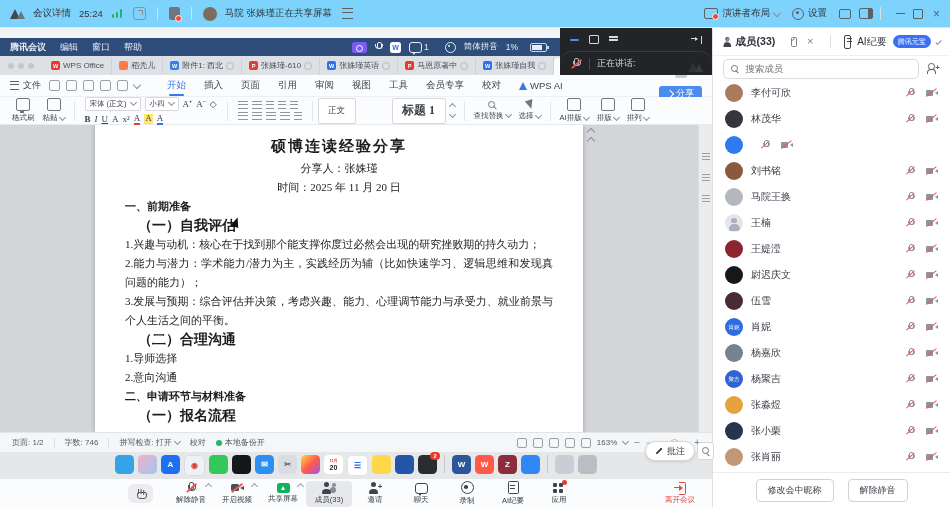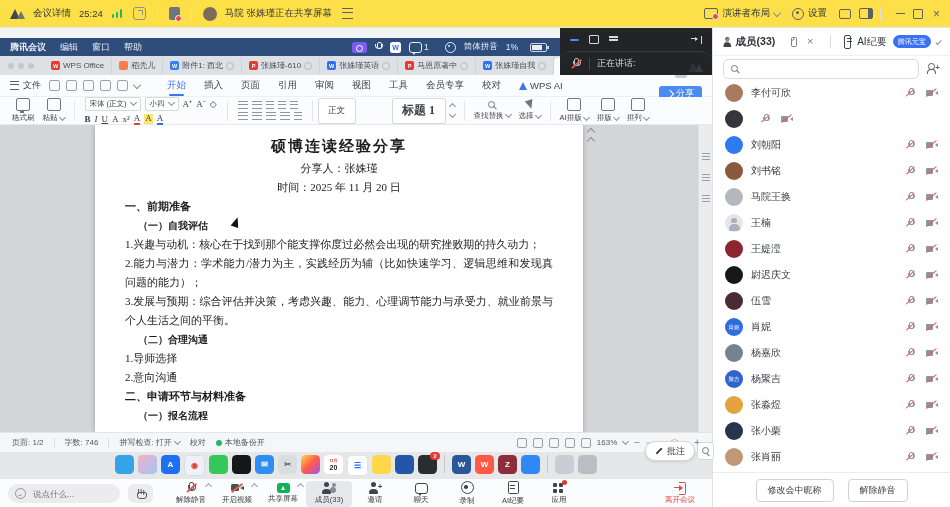--- a/index.html
+++ b/index.html
@@ -1,21 +1,21 @@
 <!DOCTYPE html>
 <html><head>
 <meta charset="utf-8">
 <style>
   html,body{margin:0;padding:0;background:#888;}
   #screen{position:relative;width:950px;height:507px;background:#fff;overflow:hidden;
           font-family:"Liberation Sans",sans-serif;-webkit-font-smoothing:antialiased;}
   .vdiv{width:1px;height:13px;background:#dcdee1;margin:0 7px;flex:none;}
 
   
-  .topbar{position:absolute;left:0;top:0;width:950px;height:28px;background:#fde047;
+  .topbar{position:absolute;left:0;top:0;width:950px;height:28px;background:#7dd3fc;
           border-bottom:1px solid #e3e4e6;display:flex;align-items:center;padding:0 10px;box-sizing:border-box;z-index:30;}
   .tb-txt{font-size:9.5px;color:#33363c;margin:0 4px;white-space:nowrap;}
   .tmlogo{position:relative;width:17px;height:11px;flex:none;margin-right:2px;}
   .tmlogo::before{content:"";position:absolute;left:0;bottom:0;border-left:5px solid transparent;border-right:5px solid transparent;border-bottom:10px solid #43474e;}
   .tmlogo::after{content:"";position:absolute;left:7px;bottom:0;border-left:4px solid transparent;border-right:4px solid transparent;border-bottom:8px solid #6d737b;}
   .sig{display:flex;align-items:flex-end;height:9px;margin:0 5px;}
   .sig i{display:block;width:2.5px;margin-right:1.5px;background:#21b768;border-radius:1px;}
   .sig i:nth-child(1){height:4px}.sig i:nth-child(2){height:6px}.sig i:nth-child(3){height:9px}
   .sqic{width:11px;height:11px;border:1.2px solid #8b9097;border-radius:3px;position:relative;margin:0 4px;flex:none;}
   .sqic::after{content:"";position:absolute;right:2px;top:2px;width:4px;height:4px;border-top:1.2px solid #8b9097;border-right:1.2px solid #8b9097;}
@@ -109,21 +109,21 @@
   .srch::after{content:"";position:absolute;right:0;bottom:0;width:3.5px;height:1.2px;background:#707780;transform:rotate(45deg);}
   .cursr{width:0;height:0;border-left:4px solid transparent;border-right:4px solid transparent;border-top:9px solid #707780;transform:rotate(-18deg);}
   .lbl-cv{display:flex;align-items:center;gap:2px;}
 
   
   .docarea{position:absolute;left:0;top:97px;width:712px;height:307px;background:#d4d5d8;overflow:hidden;}
   .page{position:absolute;left:95px;top:0;width:488px;height:307px;background:#fff;box-shadow:0 0 5px rgba(0,0,0,.25);box-sizing:border-box;padding:8px 30px 0 30px;font-family:"Liberation Serif",serif;color:#1d1d1f;}
   .p-title{font-size:15px;font-weight:bold;text-align:center;letter-spacing:2px;line-height:26px;margin:0;}
   .p-center{font-size:11px;text-align:center;line-height:19px;margin:0;}
   .p-h1{font-size:11px;font-weight:bold;line-height:19px;margin:0;}
-  .p-h2{font-size:10px;font-weight:bold;line-height:19px;margin:0;text-indent:13px;}
+  .p-h2{font-size:14px;font-weight:bold;line-height:19px;margin:0;text-indent:13px;}
   .p-body{font-size:11px;line-height:19px;margin:0;text-align:justify;}
   .mcursor{position:absolute;left:232px;top:92px;width:0;height:0;border-left:4px solid transparent;border-right:4px solid transparent;border-bottom:10px solid #111;transform:rotate(18deg);}
   .scrl{position:absolute;left:588px;top:4px;display:flex;flex-direction:column;gap:3px;align-items:center;}
   .scrl i{width:5px;height:5px;border-left:1.2px solid #8a9099;border-top:1.2px solid #8a9099;transform:rotate(45deg);}
   .rstrip{position:absolute;right:0;top:0;bottom:0;width:14px;background:#ebecee;border-left:1px solid #dddfe2;display:flex;flex-direction:column;align-items:center;padding-top:28px;gap:14px;box-sizing:border-box;}
   .rstrip i{width:8px;height:7px;background:repeating-linear-gradient(to bottom,#9aa0a8 0 1px,transparent 1px 3px);}
 
   
   .statusbar{position:absolute;left:0;top:404px;width:712px;height:20px;background:#f5f6f7;border-top:1px solid #e3e4e6;display:flex;align-items:center;padding:0 12px;box-sizing:border-box;font-size:8px;color:#555a61;}
   .st{margin-right:10px;white-space:nowrap;display:flex;align-items:center;gap:3px;}
@@ -594,24 +594,20 @@
       <span class="dk c14">W</span>
       <span class="dk c15">W</span>
       <span class="dk c16">Z</span>
       <span class="dk c17"></span>
       <span class="dksep"></span>
       <span class="dk c18"></span>
       <span class="dk c19"></span>
     </div>
 
     <div class="btoolbar">
-      <span class="sayin">
-        <span class="smile"></span>
-        <input placeholder="说点什么..." style="">
-      </span>
       <span class="handbtn">
           <span class="hand">
             <span class="f"></span>
           </span>
         </span>
       <div class="bt-center">
         <div class="tb">
             <span class="icm">
               <i class="sl"></i>
             </span>
@@ -697,20 +693,21 @@
       <span class="rp-x">×</span>
       <span class="vdiv"></span>
       <span class="aidoc"></span>
       <span class="rp-ai">AI纪要</span>
       <span class="aibadge">腾讯元宝</span>
       <span class="rp-cv"></span>
     </div>
     <div class="rp-search">
       <span class="searchbox">
         <span class="srch"></span>
+        <input placeholder="搜索成员" style="">
       </span>
       <span class="padd">
           <span class="pl">+</span>
         </span>
     </div>
     <div class="mlist">
       <div class="mrow">
           <span class="av av0">
             <i></i>
           </span>
@@ -719,32 +716,32 @@
             <i class="sl"></i>
           </span>
           <span class="camm">
             <i class="sl"></i>
           </span>
         </div>
       <div class="mrow">
           <span class="av av1">
             <i></i>
           </span>
+          <span class="mname">林茂华</span>
           <span class="micm">
             <i class="sl"></i>
           </span>
           <span class="camm">
             <i class="sl"></i>
           </span>
         </div>
       <div class="mrow">
           <span class="av av2">
             <i></i>
           </span>
-          <span class="mname">刘朝阳</span>
           <span class="micm">
             <i class="sl"></i>
           </span>
           <span class="camm">
             <i class="sl"></i>
           </span>
         </div>
       <div class="mrow">
           <span class="av av3">
             <i></i>

